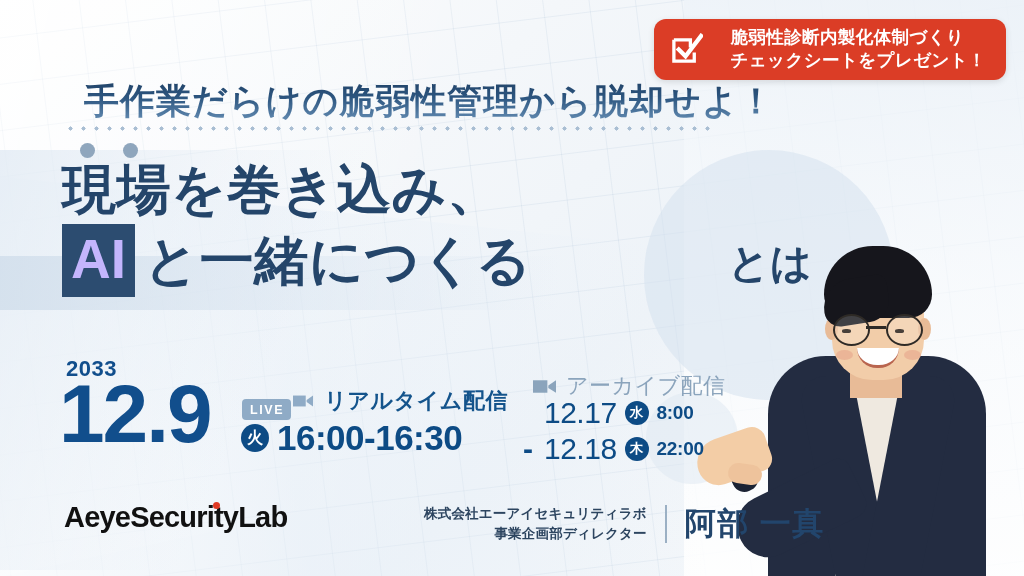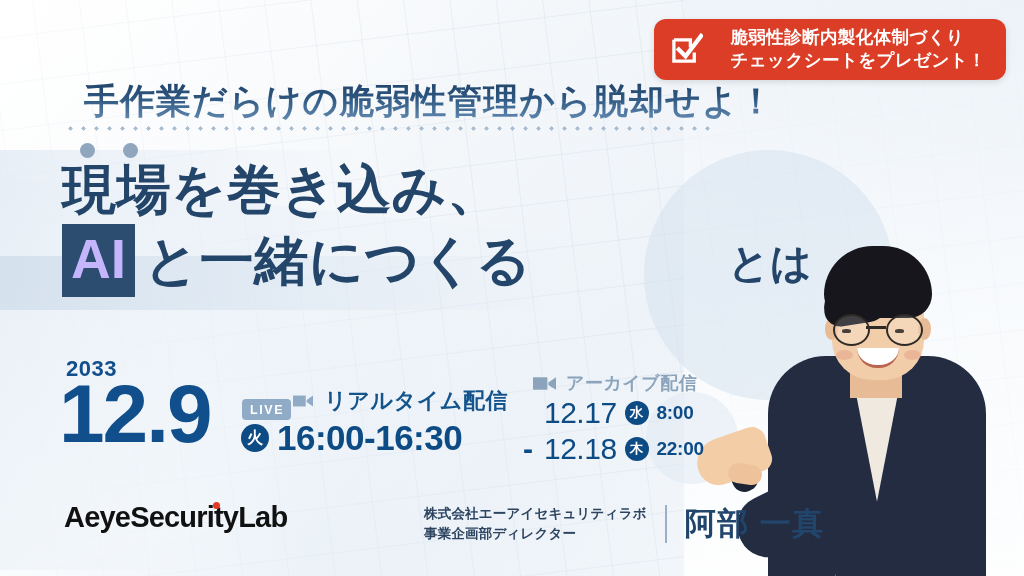--- a/index.html
+++ b/index.html
@@ -385,22 +385,22 @@
   .arch-head {
     position: absolute;
     top: 371px; left: 533px;
     display: flex;
     align-items: center;
     gap: 10px;
   }
   .arch-cam { width: 23px; height: 17px; }
   .arch-label {
     color: #8ba4bc;
-    font-size: 18px;
-    font-weight: bold;
+    font-size: 22px;
+    font-weight: normal;
     letter-spacing: 0.5px;
     white-space: nowrap;
   }
   .arch-rows {
     position: absolute;
     top: 395px; left: 520px;
   }
   .arch-row {
     display: flex;
     align-items: center;
@@ -458,20 +458,21 @@
   }
 
   .speaker {
     position: absolute;
     top: 503px; left: 424px;
     display: flex;
     align-items: center;
     gap: 18px;
   }
   .spk-org {
+    text-align: right;
     color: #2d4560;
     font-size: 13.5px;
     font-weight: bold;
     line-height: 1.5;
     letter-spacing: 0.2px;
     white-space: nowrap;
   }
   .spk-div {
     width: 2px; height: 38px;
     background: #9bb0c4;

